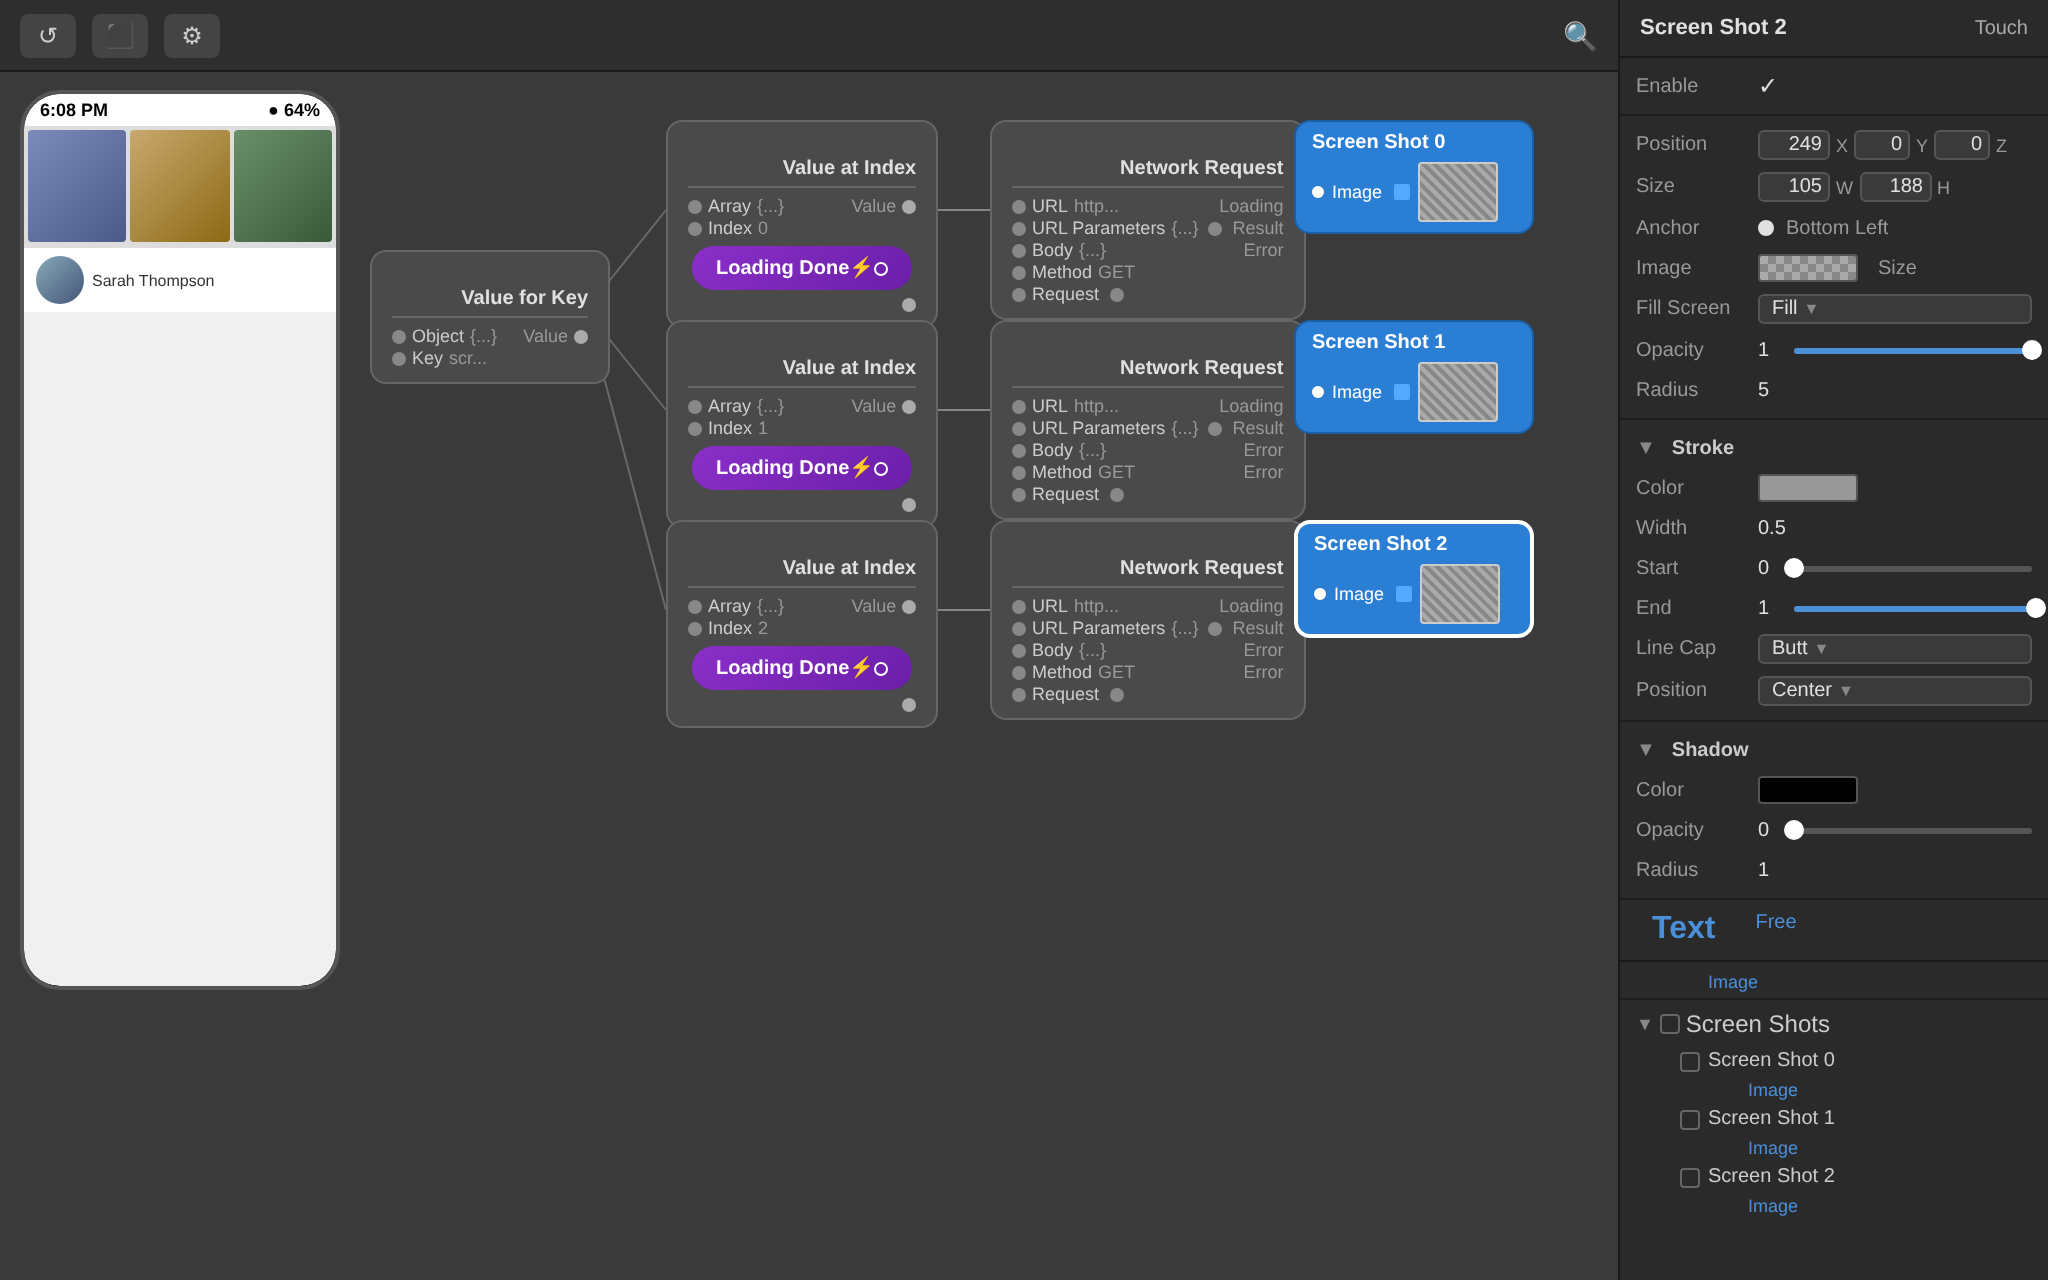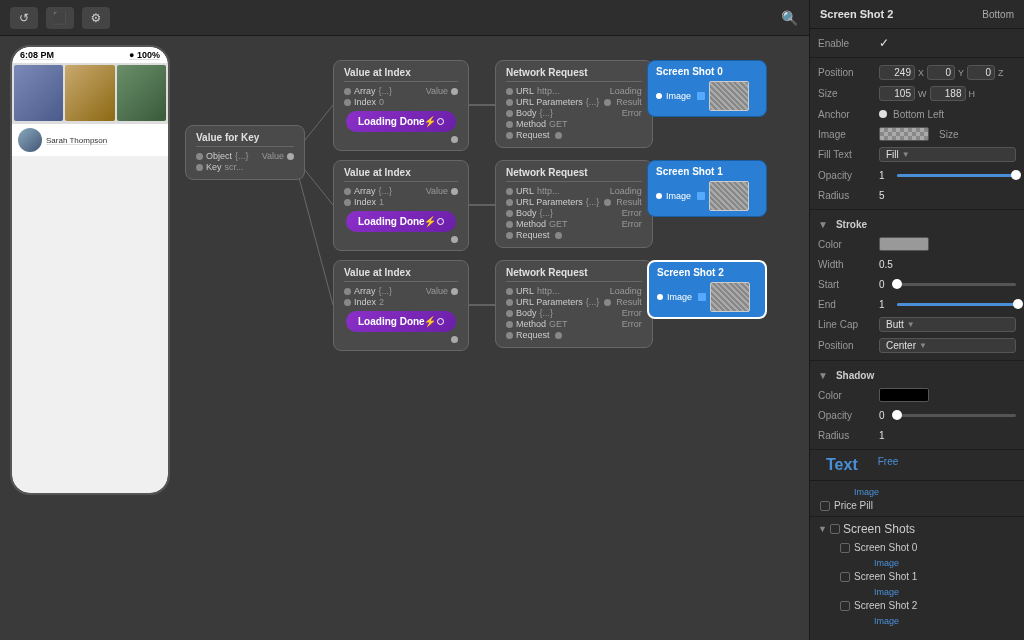--- a/index.html
+++ b/index.html
@@ -57,21 +57,20 @@
     .iphone-mockup {
       position: absolute;
       left: 10px;
       top: 45px;
       width: 160px;
       height: 450px;
       background: #1a1a1a;
       border-radius: 20px;
       border: 2px solid #555;
       overflow: hidden;
-      text-decoration: underline;
     }
 
     .iphone-screen {
       background: #f0f0f0;
       width: 100%;
       height: 100%;
       border-radius: 18px;
       overflow: hidden;
       display: flex;
       flex-direction: column;
@@ -157,24 +156,25 @@
       border-radius: 8px;
       padding: 6px 10px;
       min-width: 110px;
       border: 1px solid #666;
     }
 
     .node-title {
       font-size: 10px;
       font-weight: 600;
       color: #e0e0e0;
-      text-align: left;
+      text-align: right;
       margin-bottom: 4px;
       padding-bottom: 3px;
       border-bottom: 1px solid #666;
+      margin-top: 12px;
     }
 
     .node-row {
       display: flex;
       align-items: center;
       font-size: 9px;
       color: #bbb;
       margin: 1px 0;
       gap: 3px;
     }
@@ -496,21 +496,21 @@
     <div class="toolbar-btn">↺</div>
     <div class="toolbar-btn">⬛</div>
     <div class="toolbar-btn">⚙</div>
     <div class="search-icon-toolbar">🔍</div>
   </div>
 
   <div class="iphone-mockup">
     <div class="iphone-screen">
       <div class="iphone-status">
         <span>6:08 PM</span>
-        <span>● 100%</span>
+        <span>● 64%</span>
       </div>
       <div class="iphone-image-row">
         <div class="img-placeholder img-p1"></div>
         <div class="img-placeholder img-p2"></div>
         <div class="img-placeholder img-p3"></div>
       </div>
       <div class="iphone-profile-row">
         <div class="avatar-circle"></div>
         <div class="profile-name">Sarah Thompson</div>
       </div>
@@ -751,21 +751,21 @@
         <div class="screenshot-thumbnail"></div>
       </div>
     </div>
 
   </div>
 </div>
 
 <div class="right-panel">
   <div class="panel-header">
     <span class="panel-title">Screen Shot 2</span>
-    <span class="panel-subtitle">Bottom</span>
+    <span class="panel-subtitle">Touch</span>
   </div>
 
   <div class="panel-section">
     <div class="panel-row">
       <span class="panel-label">Enable</span>
       <span class="panel-checkmark">✓</span>
     </div>
   </div>
 
   <div class="panel-section">
@@ -793,21 +793,21 @@
       <span class="panel-label">Anchor</span>
       <div class="anchor-dot"></div>
       <span class="anchor-text">Bottom Left</span>
     </div>
     <div class="panel-row">
       <span class="panel-label">Image</span>
       <div class="color-swatch swatch-checkerboard"></div>
       <span class="panel-value" style="color:#999;margin-left:4px;">Size</span>
     </div>
     <div class="panel-row">
-      <span class="panel-label">Fill Text</span>
+      <span class="panel-label">Fill Screen</span>
       <div class="dropdown-btn">
         <span>Fill</span>
         <span class="dropdown-arrow">▼</span>
       </div>
     </div>
     <div class="panel-row">
       <span class="panel-label">Opacity</span>
       <span class="panel-value" style="margin-right:6px;">1</span>
       <div class="slider-track">
         <div class="slider-fill" style="width:100%;"></div>
@@ -890,24 +890,20 @@
 
   <div class="panel-tabs">
     <span class="tab-btn tab-active">Text</span>
     <span class="tab-btn tab-free">Free</span>
   </div>
 
   <div class="layer-section">
     <div style="padding-left:20px;">
       <span class="layer-sub">Image</span>
     </div>
-    <div class="layer-item">
-      <div class="layer-checkbox"></div>
-      <span class="layer-name">Price Pill</span>
-    </div>
     <div class="divider-row"></div>
     <div class="layer-group">
       <span style="color:#888;font-size:9px;">▼</span>
       <div class="layer-checkbox"></div>
       <span class="layer-group-name">Screen Shots</span>
     </div>
     <div class="layer-indent">
       <div class="layer-item">
         <div class="layer-checkbox"></div>
         <span class="layer-name">Screen Shot 0</span>

